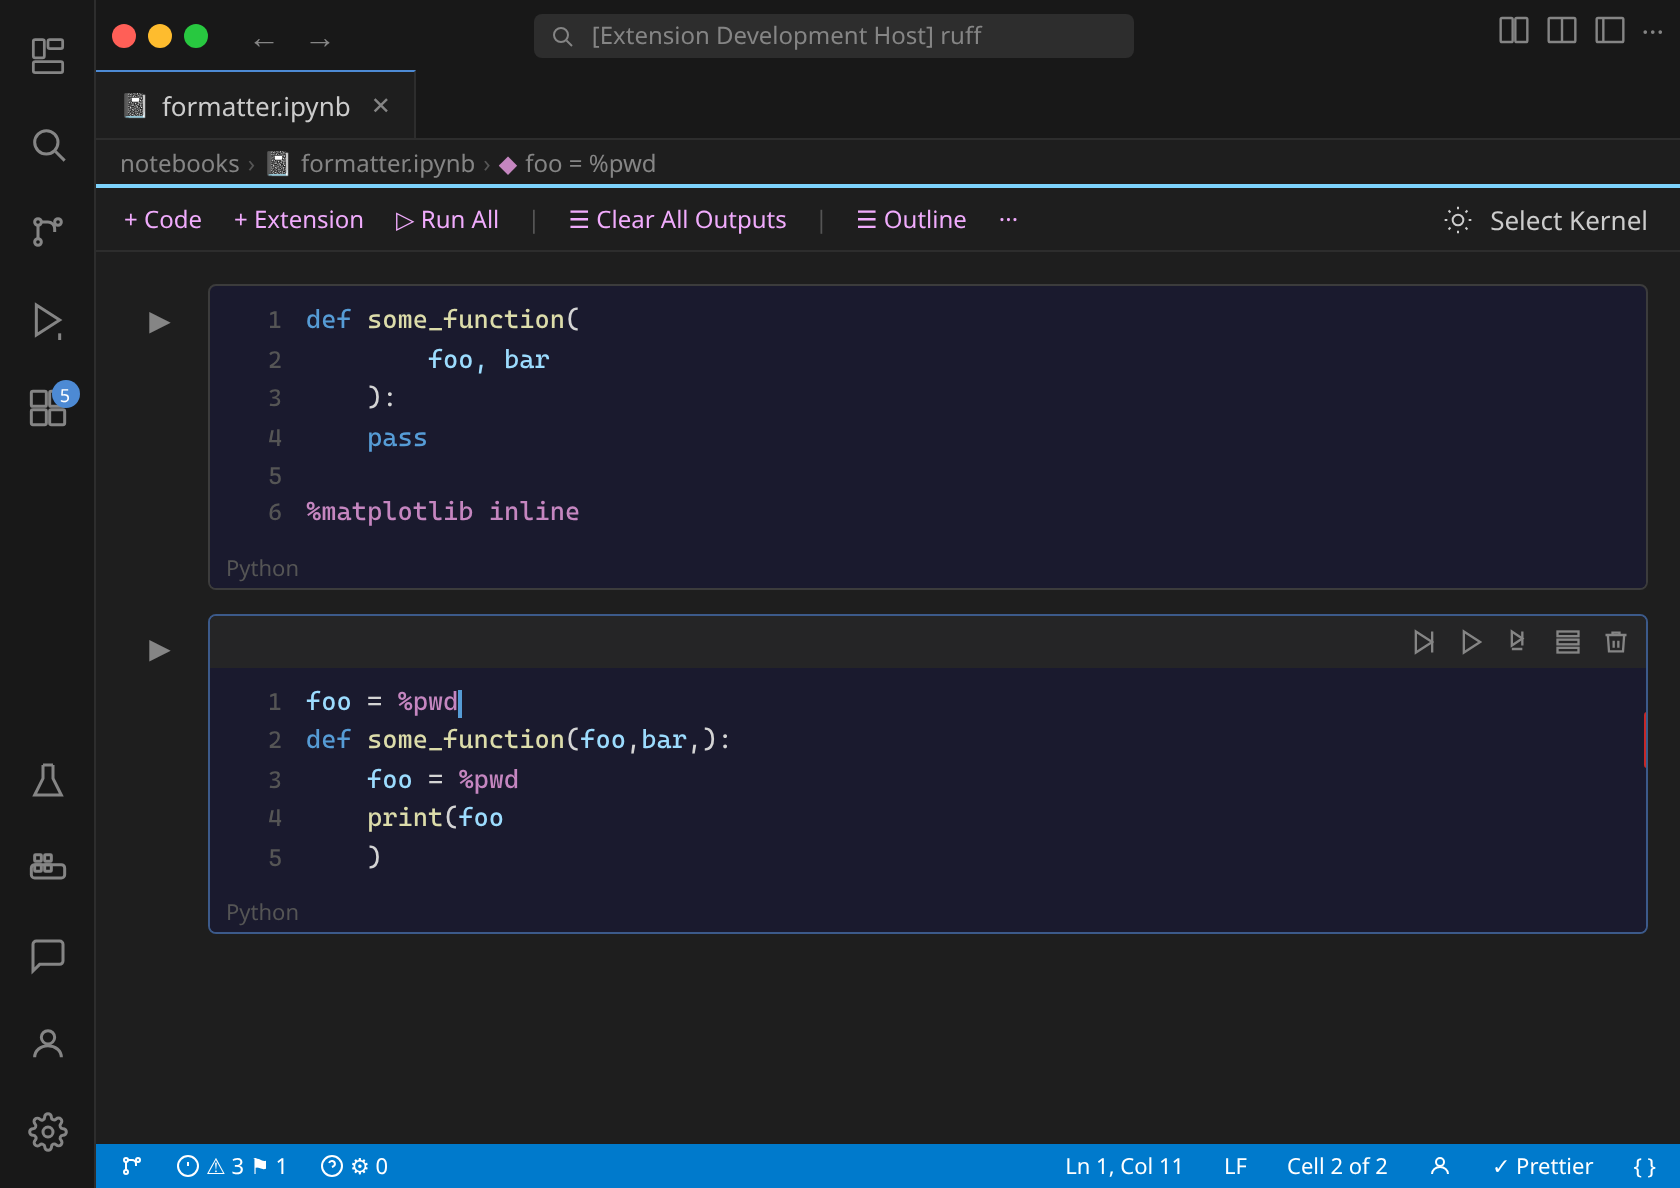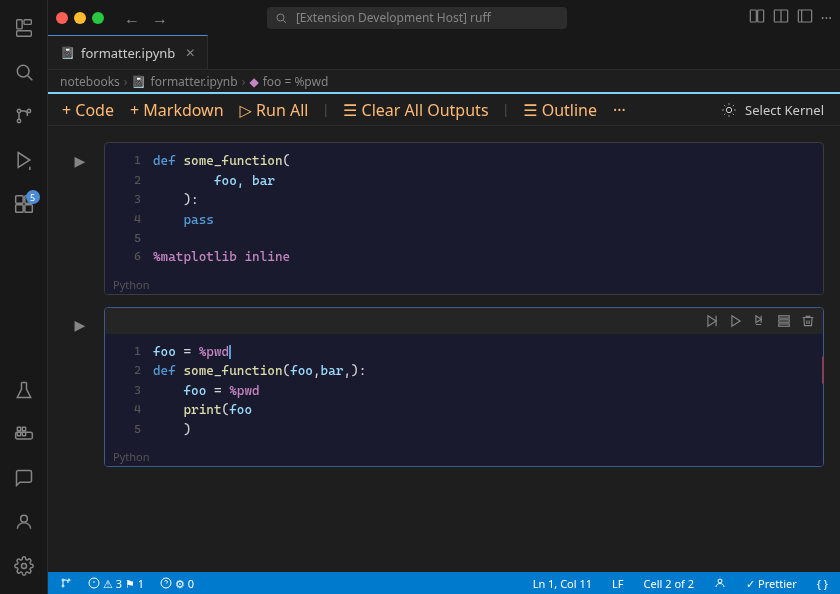--- a/index.html
+++ b/index.html
@@ -155,22 +155,22 @@
       flex-shrink: 0;
       border-bottom: 1px solid #2d2d2d;
     }
     .toolbar-btn {
       display: flex;
       align-items: center;
       gap: 4px;
       padding: 3px 6px;
       border-radius: 3px;
       cursor: pointer;
-      color: #fdba74;
-      font-size: 16px;
+      color: #f0abfc;
+      font-size: 12px;
     }
     .toolbar-sep { color: #555; margin: 0 4px; }
     .select-kernel-btn {
       margin-left: auto;
       display: flex;
       align-items: center;
       gap: 8px;
       padding: 3px 8px;
       cursor: pointer;
       color: #cccccc;
@@ -447,21 +447,21 @@
     <span class="sep">›</span>
     <span style="color:#c586c0;">◆</span>
     <span>foo = %pwd</span>
   </div>
 
   <div class="notebook-toolbar">
     <div class="toolbar-btn">
       <span>+ Code</span>
     </div>
     <div class="toolbar-btn">
-      <span>+ Markdown</span>
+      <span>+ Extension</span>
     </div>
     <div class="toolbar-btn">
       <span>▷ Run All</span>
     </div>
     <span class="toolbar-sep">|</span>
     <div class="toolbar-btn">
       <span>☰ Clear All Outputs</span>
     </div>
     <span class="toolbar-sep">|</span>
     <div class="toolbar-btn">

